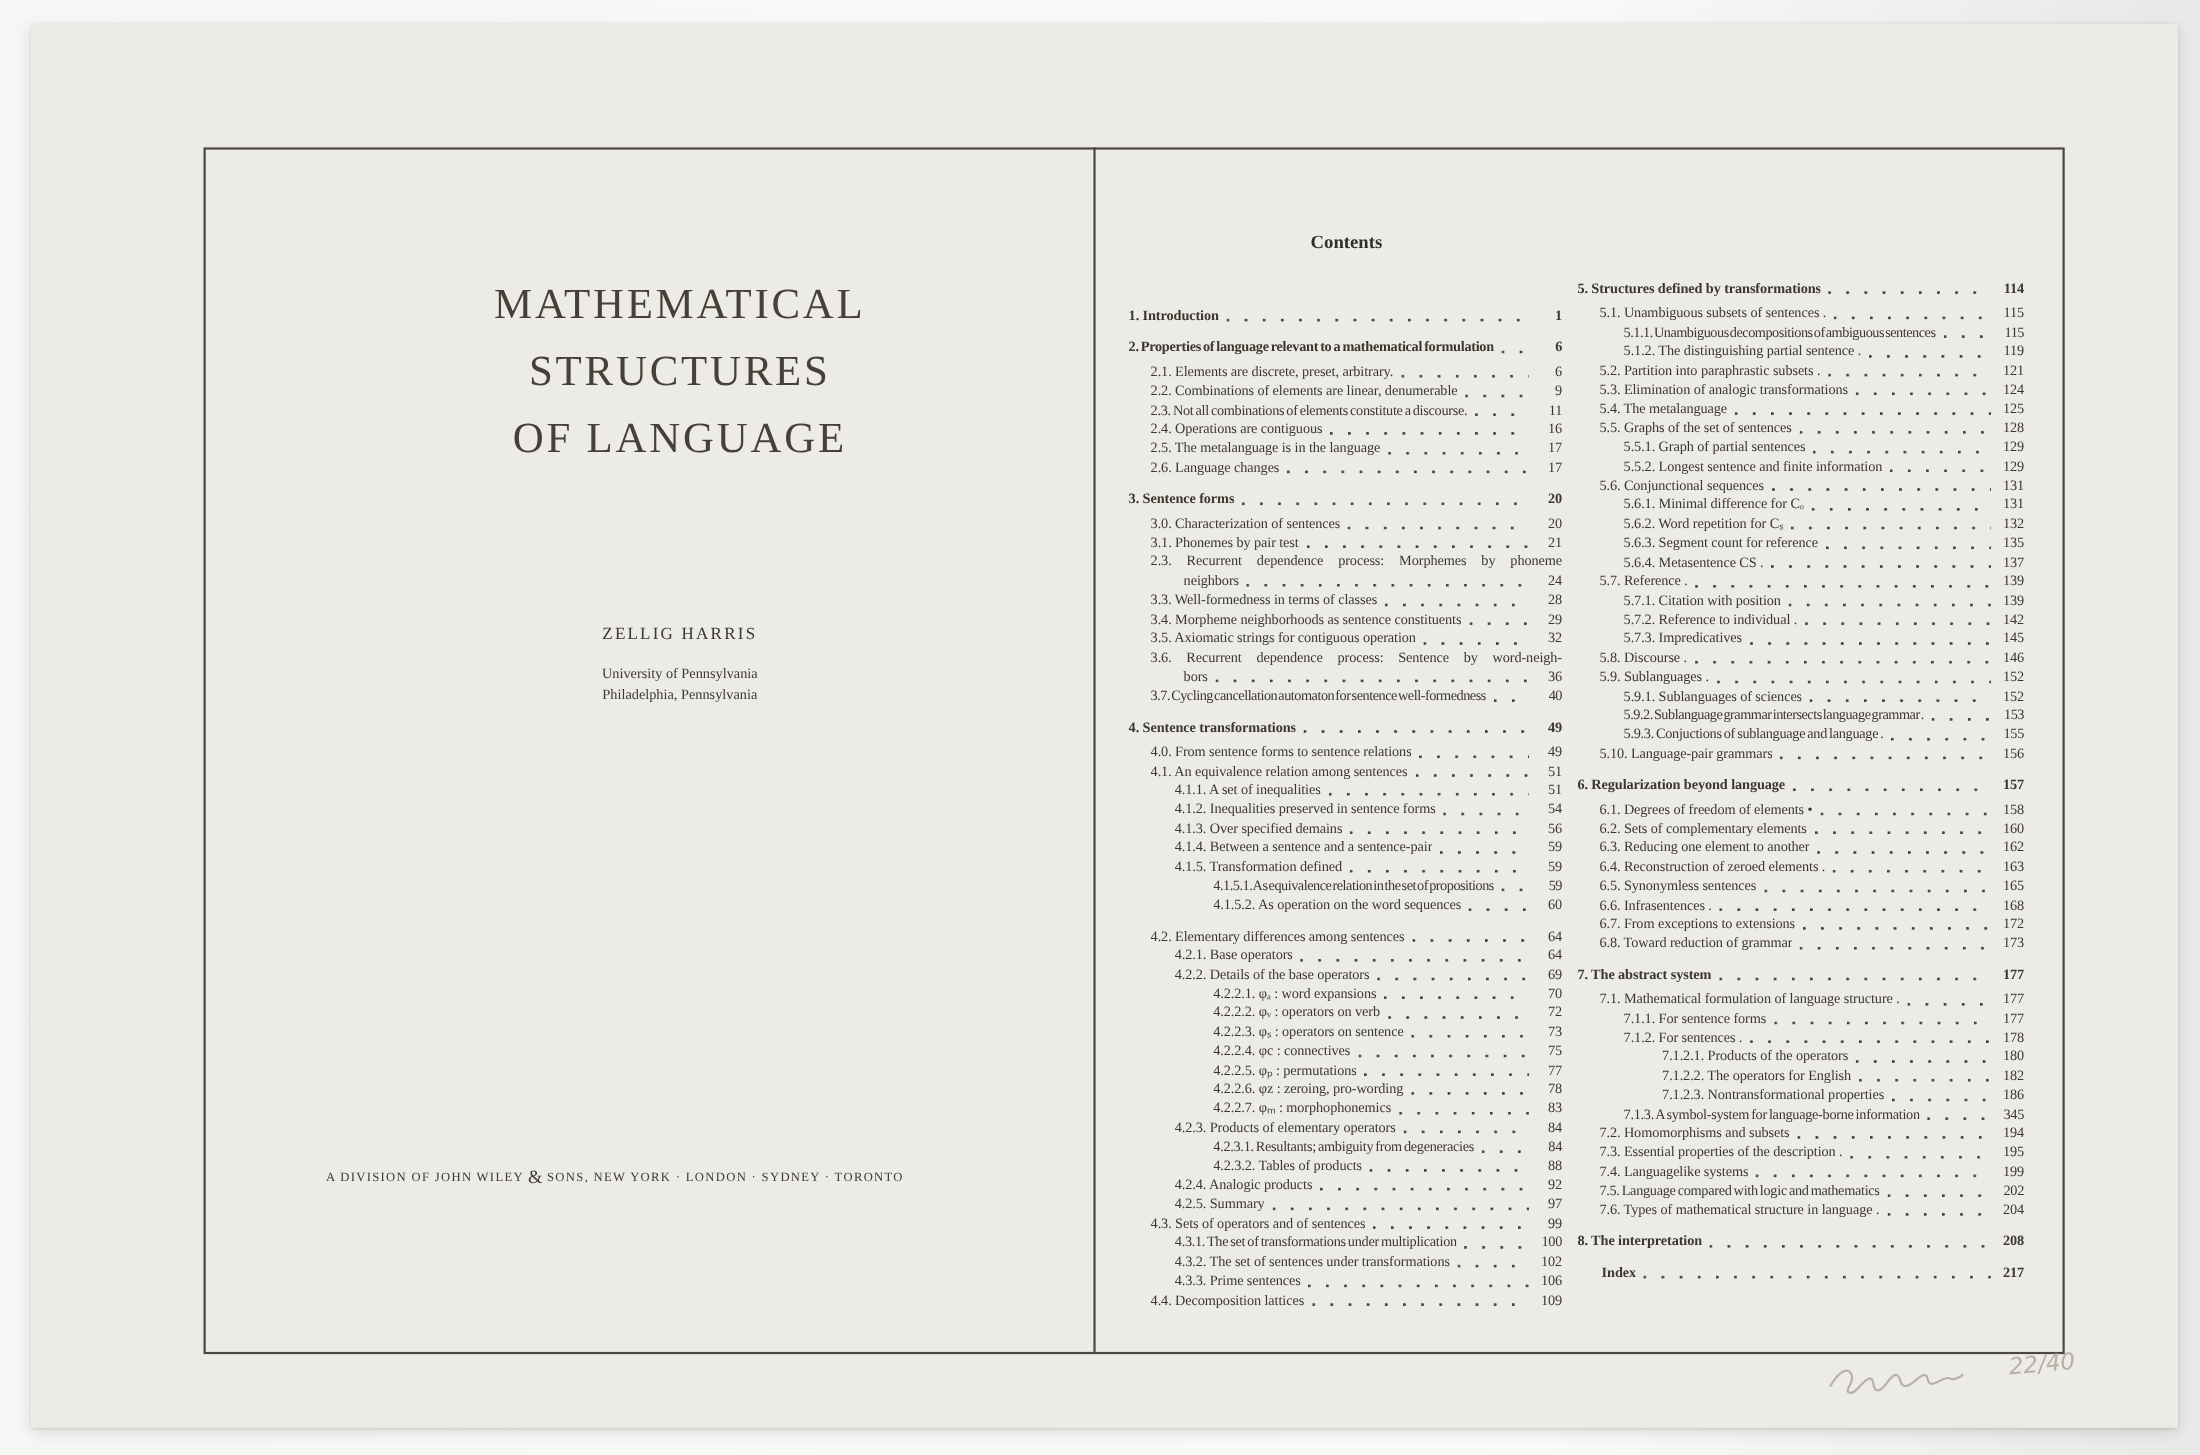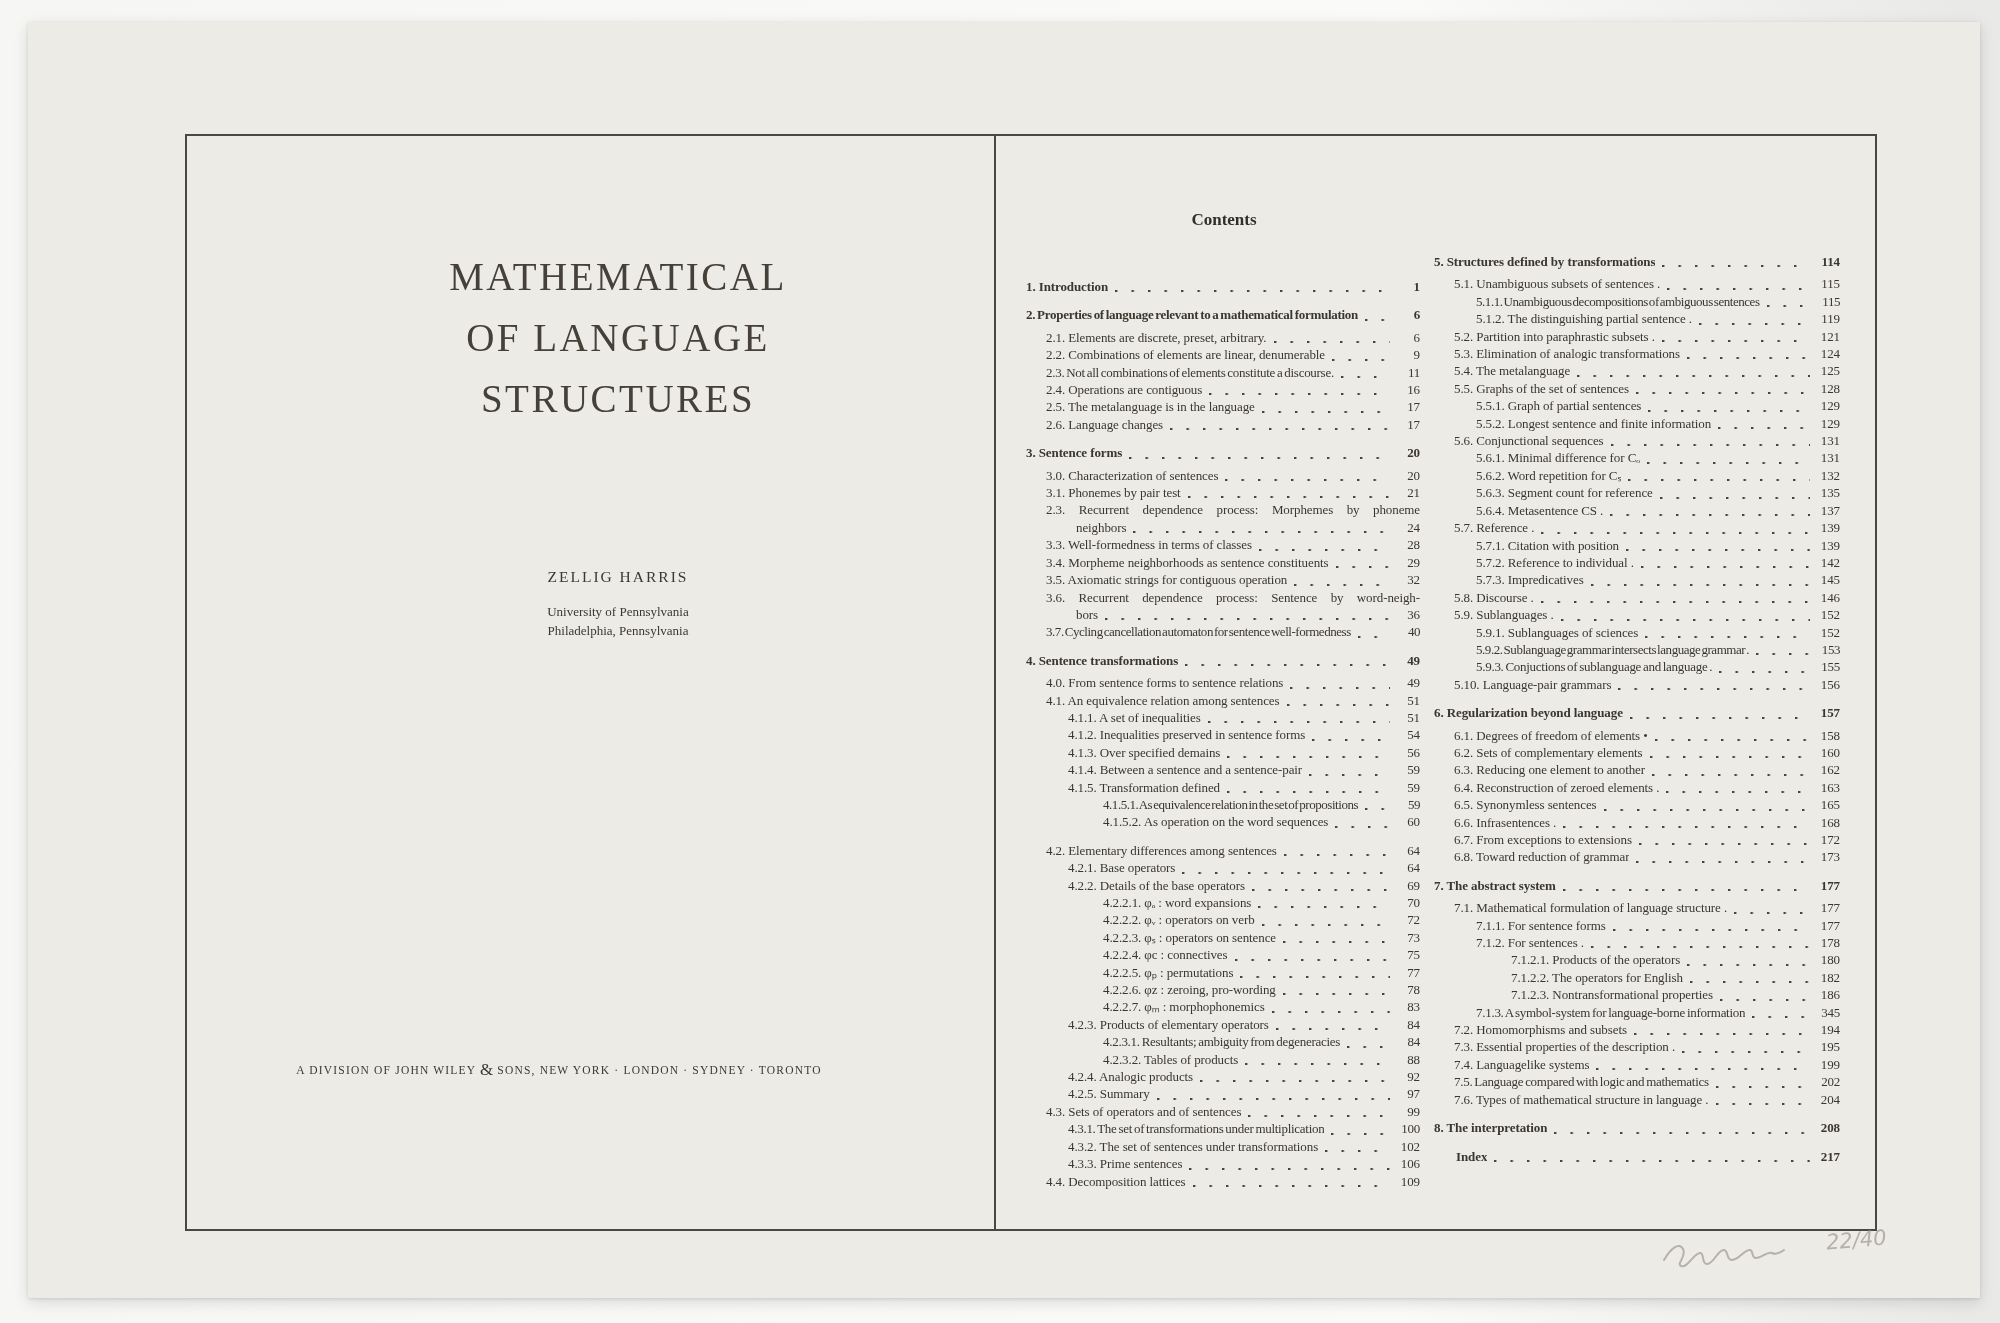--- a/index.html
+++ b/index.html
@@ -91,22 +91,22 @@
 </style>
 </head>
 <body>
 
 <div class="paper">
   <div class="frame"></div>
   <div class="divider"></div>
 
   <div class="title-block">
     <div>MATHEMATICAL</div>
+    <div>STRUCTURES</div>
     <div>OF LANGUAGE</div>
-    <div>STRUCTURES</div>
   </div>
   <div class="author-block">ZELLIG HARRIS</div>
   <div class="affil-block">
     <div>University of Pennsylvania</div>
     <div>Philadelphia, Pennsylvania</div>
   </div>
   <div class="division-block">
     <span>A DIVISION OF JOHN WILEY</span>
     <span class="amp">&amp;</span>
     <span>SONS, NEW YORK · LONDON · SYDNEY · TORONTO</span>

